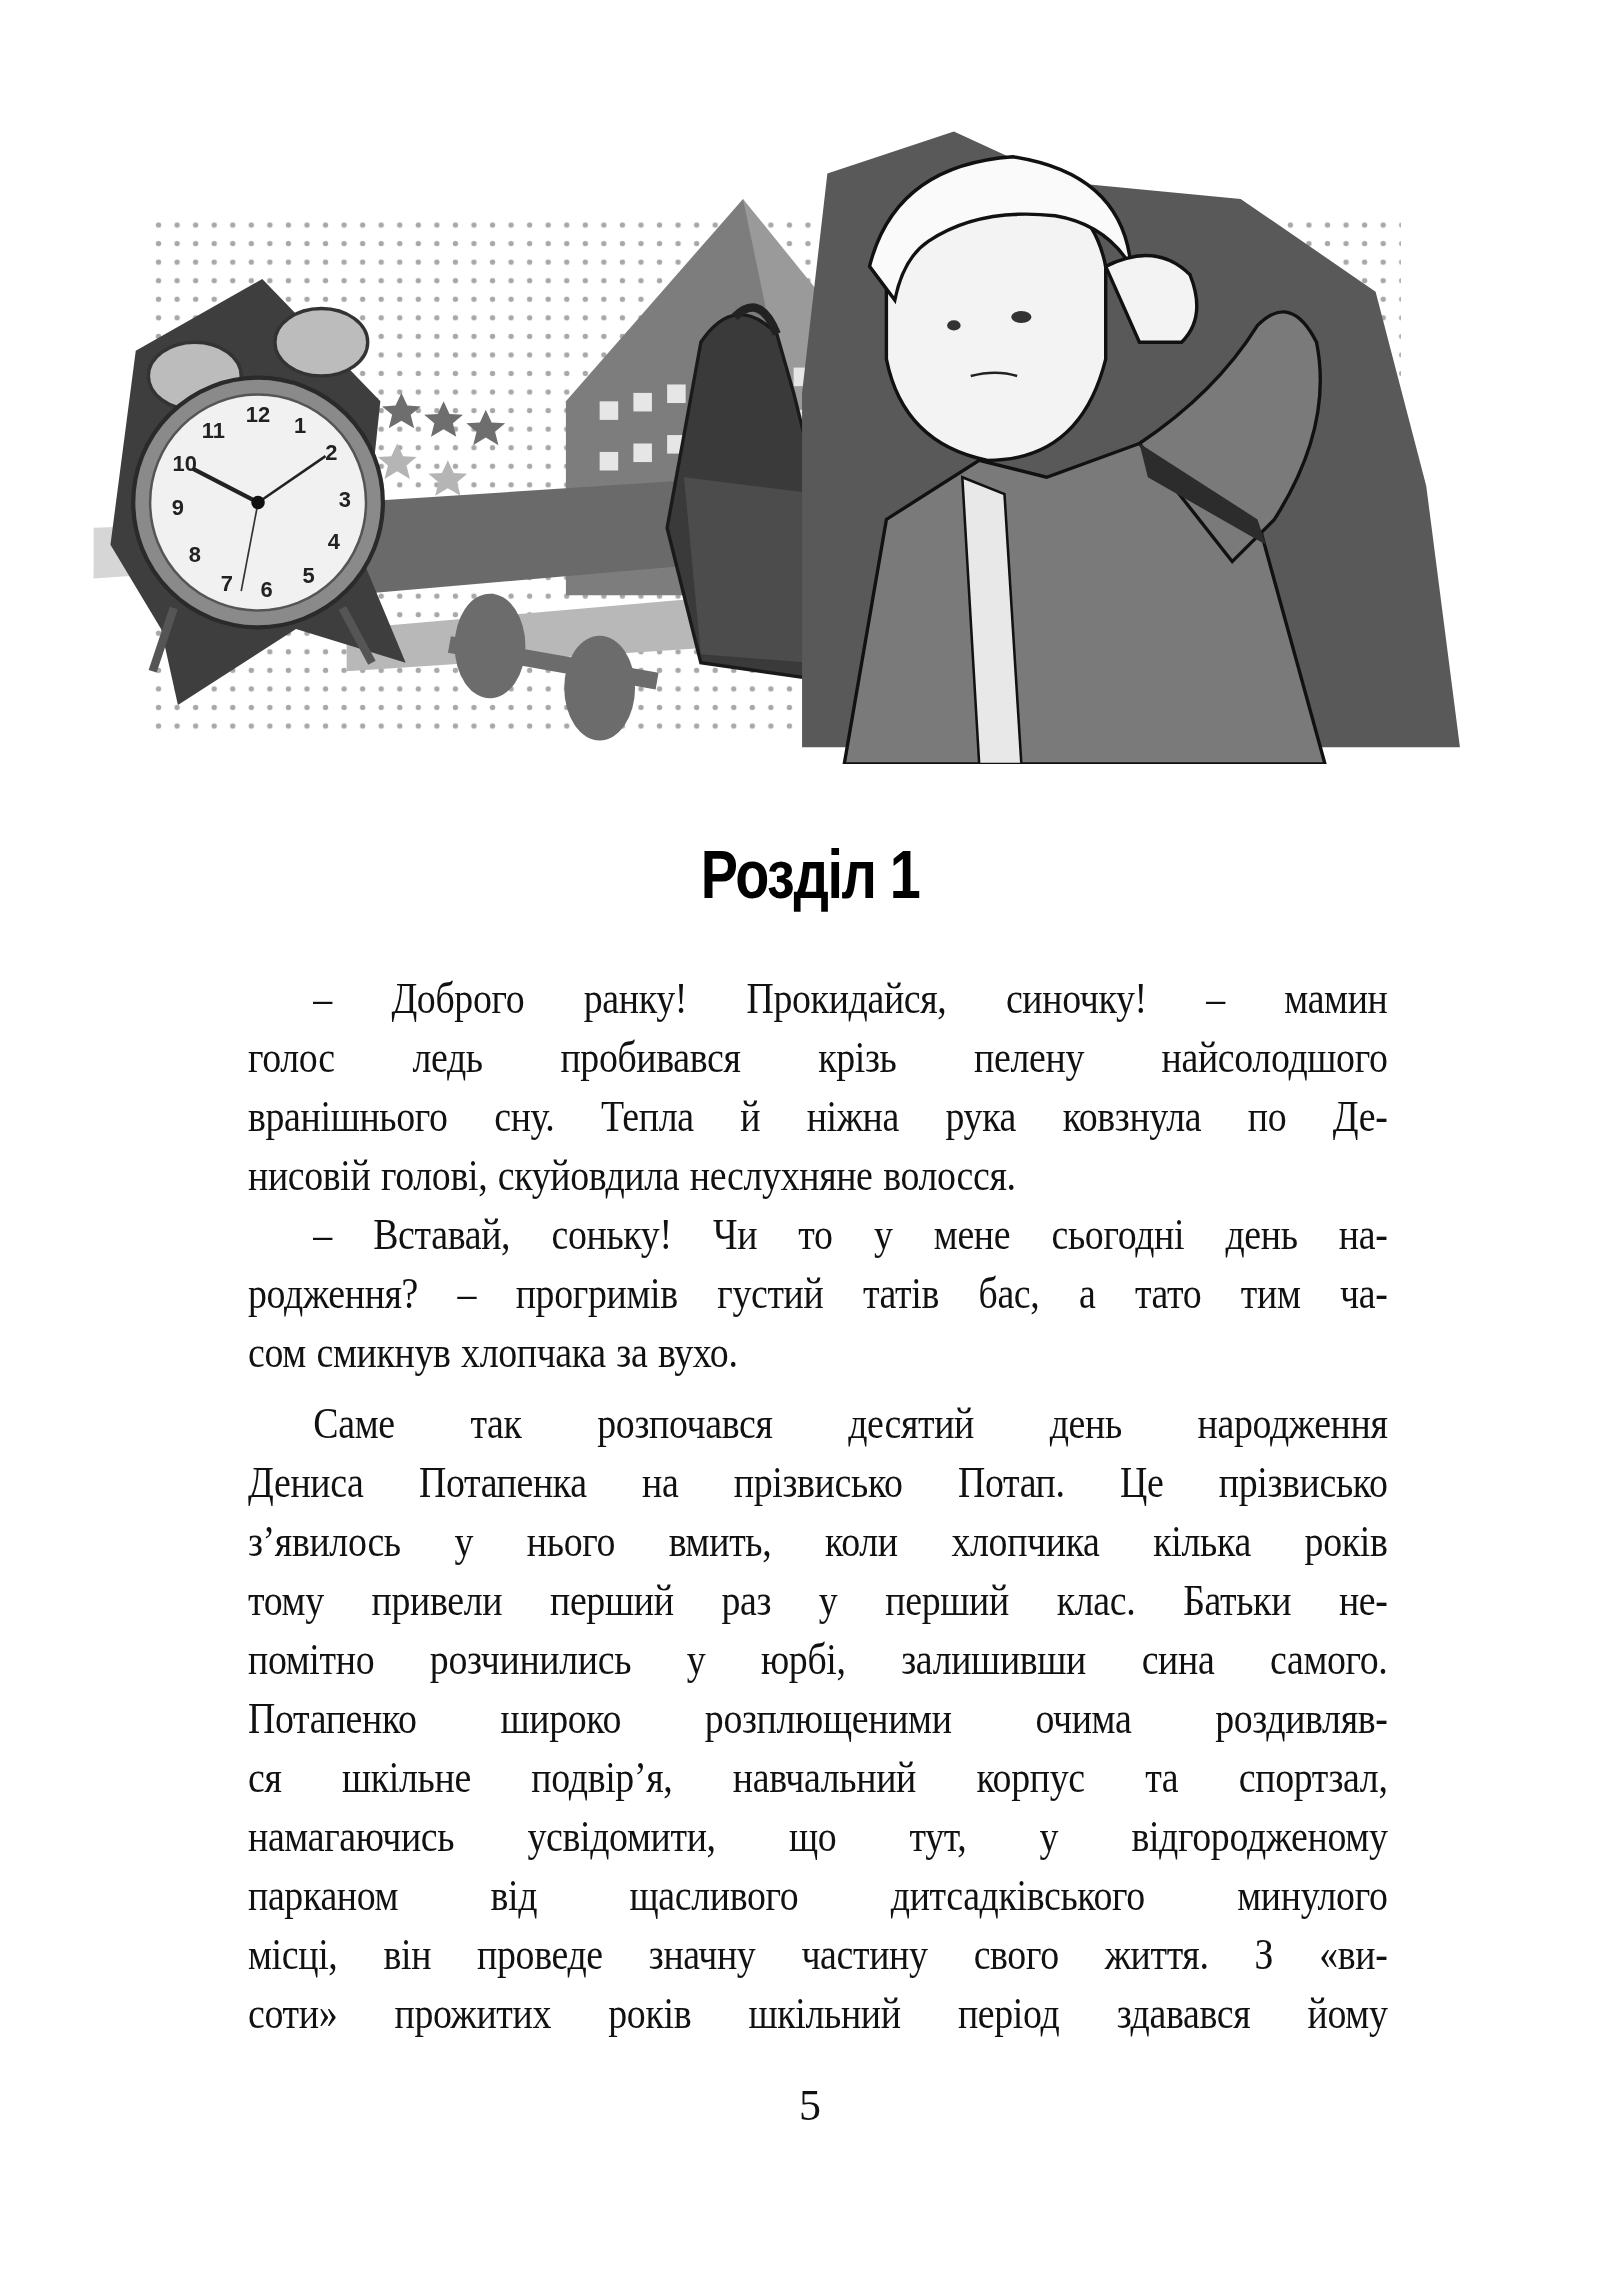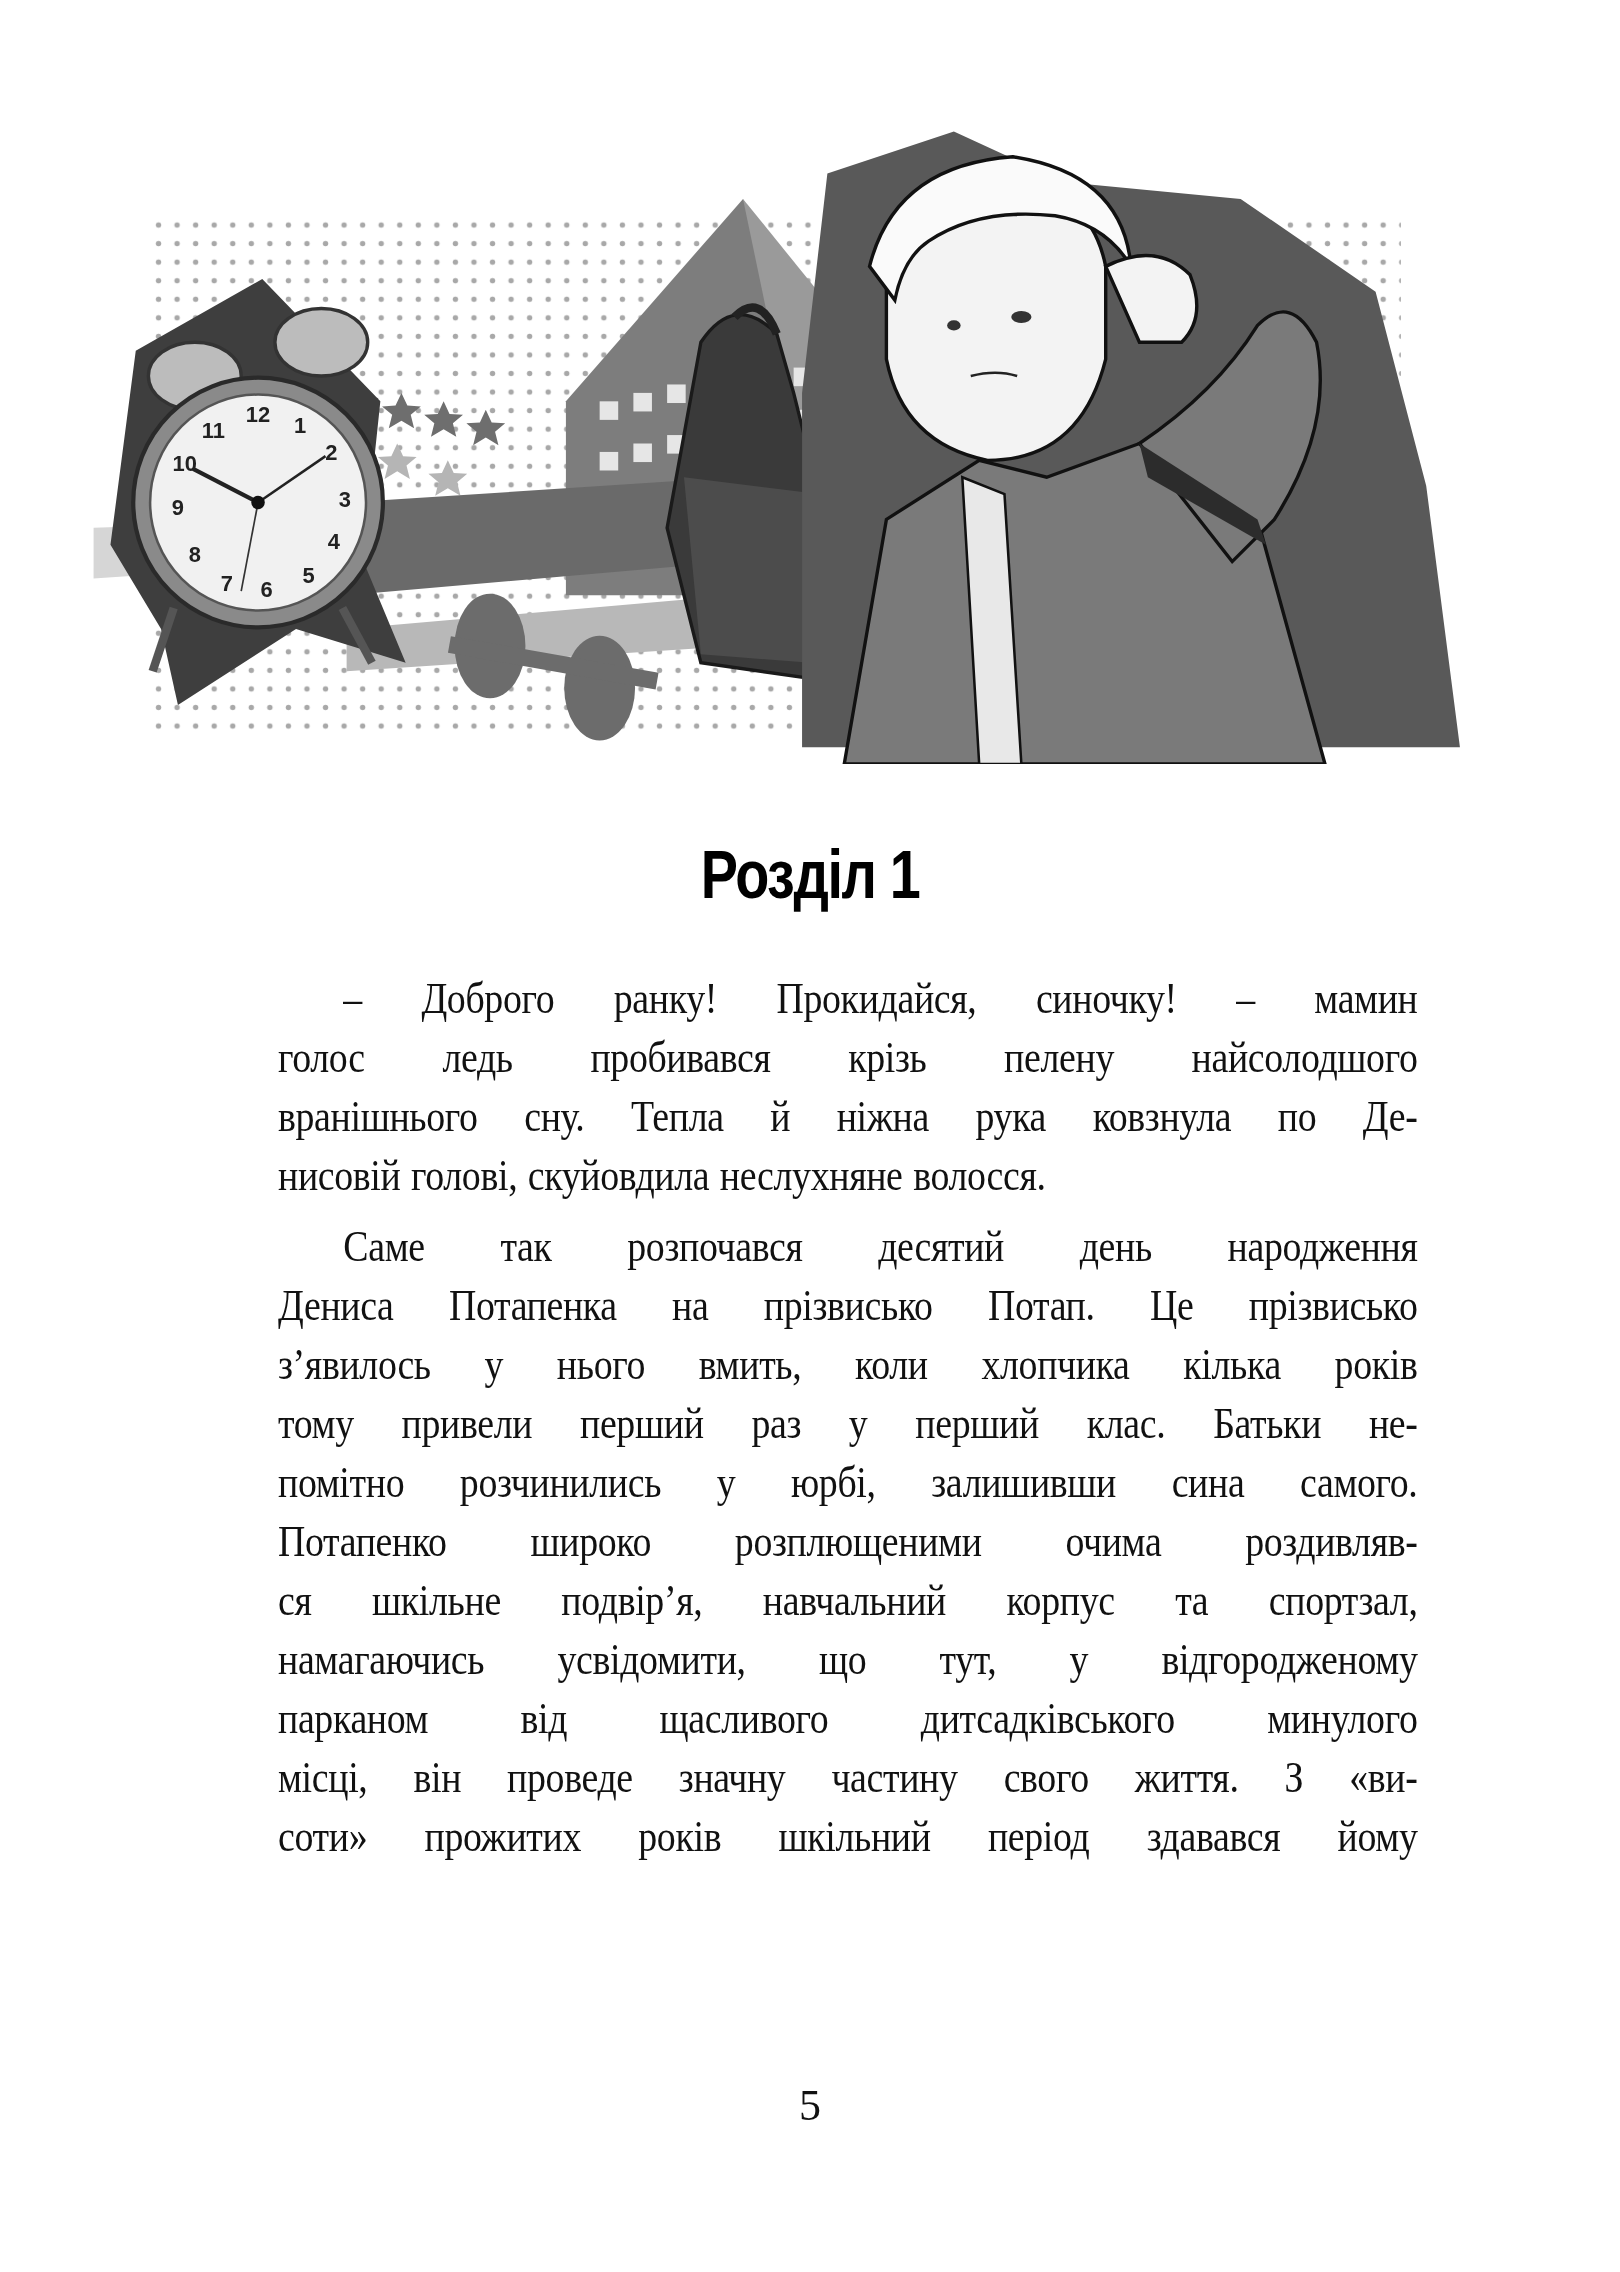--- a/index.html
+++ b/index.html
@@ -1,19 +1,19 @@
 <!DOCTYPE html>
 <html style="font-size:13.5px"><head>
 <meta charset="utf-8">
 <style>
   html, body { margin:0; padding:0; background:#ffffff; }
   body { width:1620px; height:2273px; position:relative; overflow:hidden; font-family:"Liberation Serif", serif; color:#111; }
   .illustration { position:absolute; left:93px; top:123px; width:1435px; height:641px; }
   .chapter-title { position:absolute; left:0; width:1620px; top:835px; text-align:center; font-family:"Liberation Sans", sans-serif; font-weight:bold; font-size:68px; letter-spacing:-1.7px; transform:scaleX(0.82); transform-origin:center; color:#000; }
-  .body-text { position:absolute; left:278px; top:969px; width:1139px; }
+  .body-text { position:absolute; left:248px; top:969px; width:1139px; }
   .line { display:block; font-size:44px; line-height:59px; height:59px; text-align:justify; text-align-last:justify; white-space:nowrap; letter-spacing:-0.4px; transform:scaleX(0.86); transform-origin:left; width:1325px; word-spacing:1.7px; }
   .line.last { text-align-last:left; }
   .line.indent { padding-left:76px; width:1249px; }
   .gap { height:11.8px; }
   .page-number { position:absolute; left:0; width:1620px; top:2080px; text-align:center; font-size:44px; }
 </style>
 </head>
 <body>
 
 <div class="illustration">
@@ -125,20 +125,25 @@
 
 <div class="chapter-title">Розділ 1</div>
 
 <div class="body-text">
   <div>
     <span class="line indent">– Доброго ранку! Прокидайся, синочку! – мамин</span>
     <span class="line">голос ледь пробивався крізь пелену найсолодшого</span>
     <span class="line">вранішнього сну. Тепла й ніжна рука ковзнула по Де-</span>
     <span class="line last">нисовій голові, скуйовдила неслухняне волосся.</span>
   </div>
+  <div>
+    <span class="line indent">– Вставай, соньку! Чи то у мене сьогодні день на-</span>
+    <span class="line">родження? – прогримів густий татів бас, а тато тим ча-</span>
+    <span class="line last">сом смикнув хлопчака за вухо.</span>
+  </div>
   <div class="gap"></div>
   <div>
     <span class="line indent">Саме так розпочався десятий день народження</span>
     <span class="line">Дениса Потапенка на прізвисько Потап. Це прізвисько</span>
     <span class="line">з’явилось у нього вмить, коли хлопчика кілька років</span>
     <span class="line">тому привели перший раз у перший клас. Батьки не-</span>
     <span class="line">помітно розчинились у юрбі, залишивши сина самого.</span>
     <span class="line">Потапенко широко розплющеними очима роздивляв-</span>
     <span class="line">ся шкільне подвір’я, навчальний корпус та спортзал,</span>
     <span class="line">намагаючись усвідомити, що тут, у відгородженому</span>

